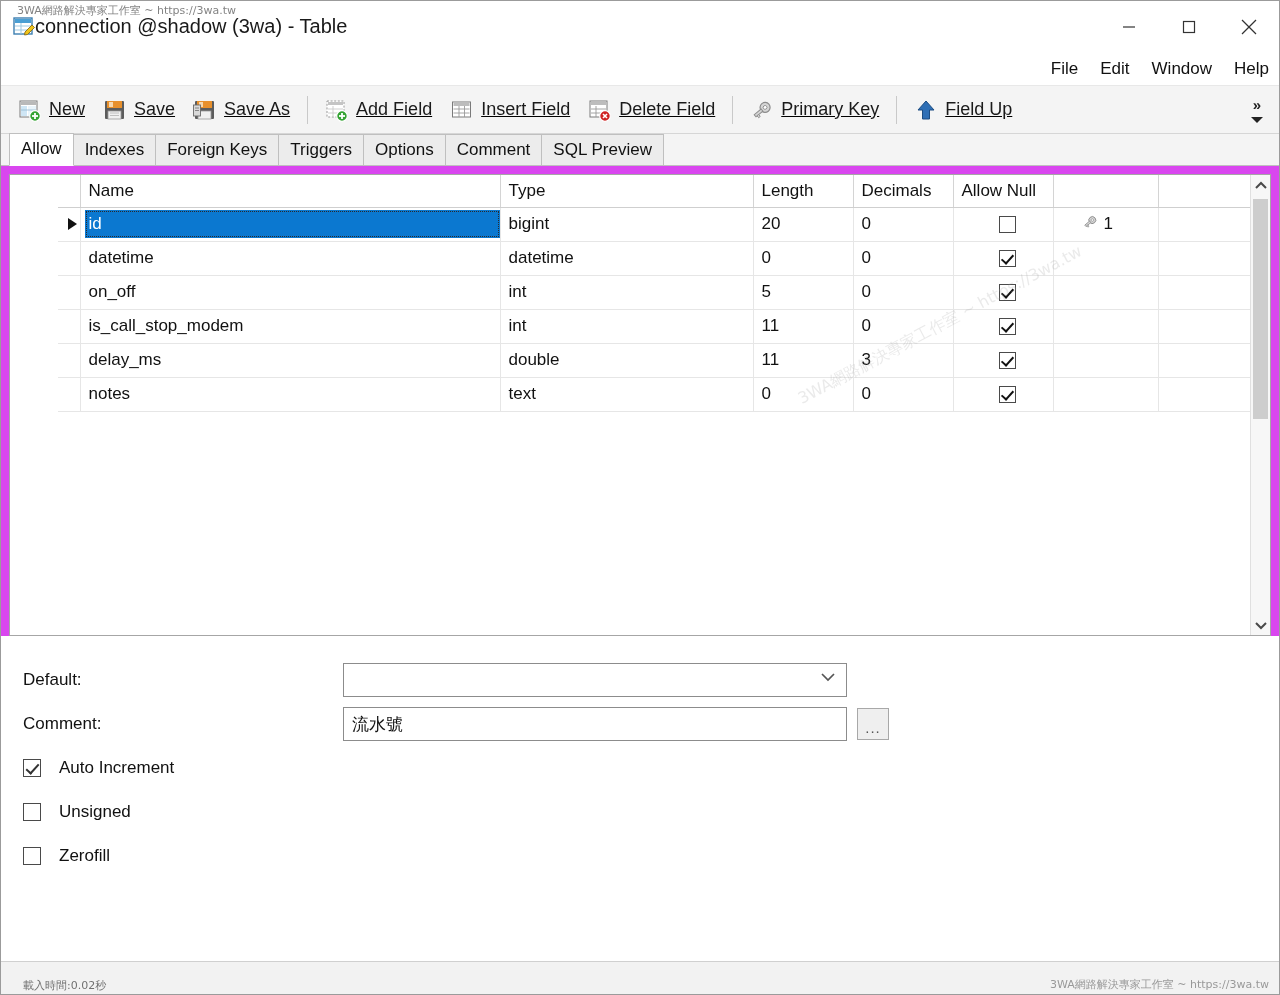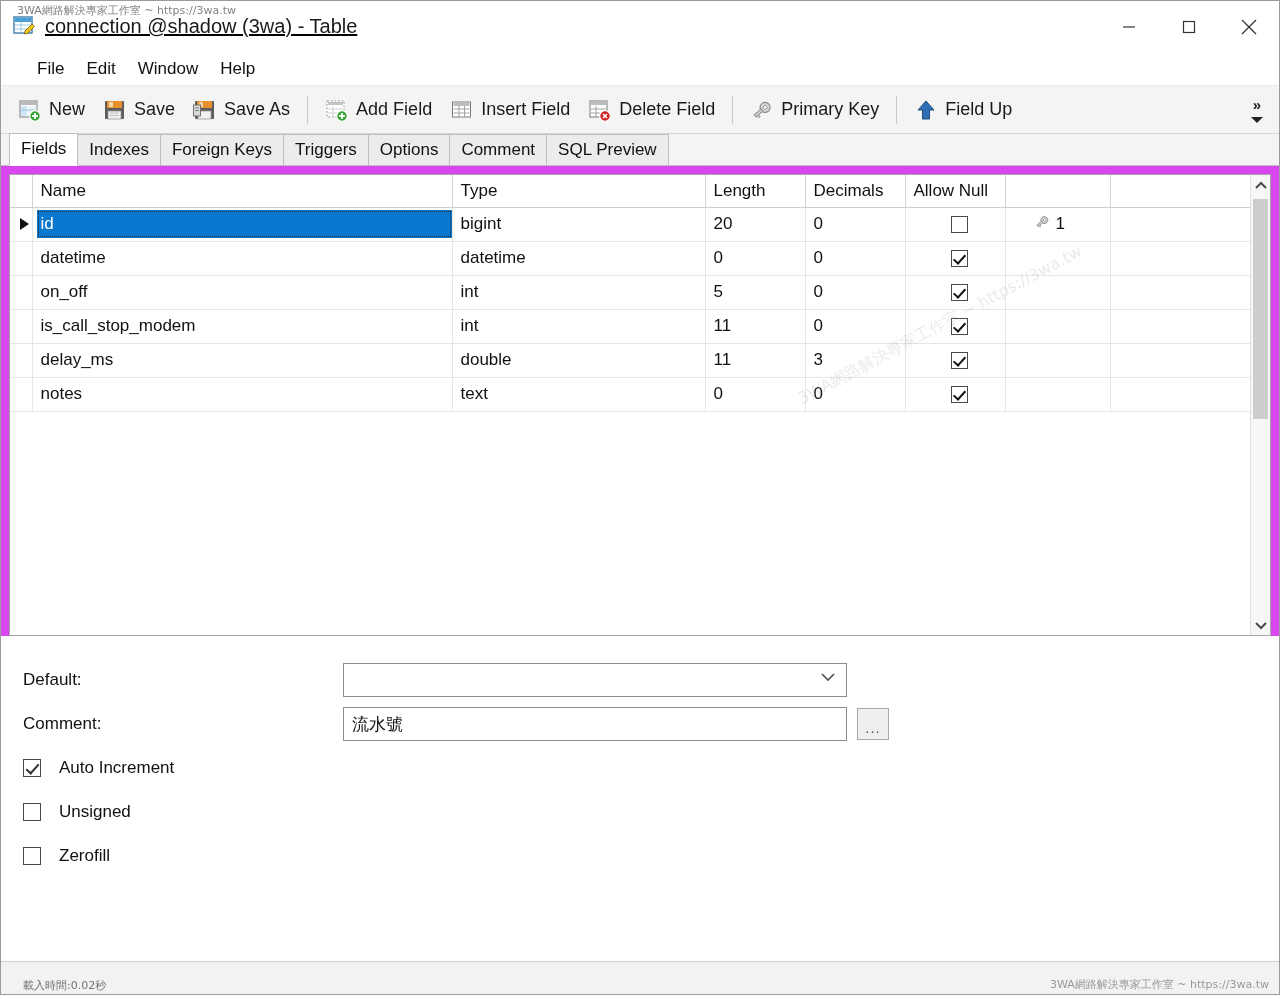--- a/index.html
+++ b/index.html
@@ -24,25 +24,24 @@
   .titlebar {
     height: 51px;
     background: #ffffff;
     display: flex;
     align-items: center;
     flex: 0 0 auto;
     position: relative;
   }
   .title-left {
     display: flex;
+    align-items: center;
     padding-left: 12px;
-    gap: 10px;
     flex: 1 1 auto;
     min-width: 0;
-    text-decoration: underline;
   }
   .app-icon {
     width: 22px; height: 22px;
     position: relative;
     flex: 0 0 auto;
   }
   .title-text {
     font-size: 20px;
     color: #1a1a1a;
     white-space: nowrap;
@@ -58,20 +57,21 @@
   
   .menubar {
     height: 34px;
     background: #ffffff;
     display: flex;
     align-items: center;
     padding-left: 26px;
     gap: 2px;
     flex: 0 0 auto;
     border-bottom: 1px solid #e8e8e8;
+    justify-content: flex-end;
   }
   .menu-item {
     font-size: 17px;
     color: #111;
     padding: 3px 10px;
     white-space: nowrap;
   }
 
   
   .toolbar {
@@ -84,20 +84,21 @@
     flex: 0 0 auto;
     position: relative;
   }
   .tb-btn {
     display: flex;
     align-items: center;
     gap: 7px;
     padding: 4px 9px;
     height: 38px;
     white-space: nowrap;
+    text-decoration: underline;
   }
   .tb-label { font-size: 18px; color: #1a1a1a; }
   .tb-sep {
     width: 1px; height: 28px;
     background: #c9c9c9;
     margin: 0 8px;
     flex: 0 0 auto;
   }
   .tb-icon { width: 24px; height: 24px; flex: 0 0 auto; position: relative; }
   .tb-overflow {
@@ -151,20 +152,21 @@
   
   .gridwrap {
     margin: 8px 8px 0 8px;
     border: 1px solid #a6a6a6;
     background: #ffffff;
     height: 462px;
     flex: 0 0 auto;
     display: flex;
     position: relative;
     overflow: hidden;
+    padding-left: 48px;
   }
   .gridmain { flex: 1 1 auto; position: relative; overflow: hidden; }
 
   table.fields {
     border-collapse: collapse;
     width: 100%;
     table-layout: fixed;
     font-size: 17px;
   }
   table.fields th {
@@ -556,21 +558,21 @@
       <span class="tb-label">Field Up</span>
     </div>
 
     <div class="tb-overflow">
       <span class="chev-dbl">»</span>
       <span class="tri-down"></span>
     </div>
   </div>
 
   <div class="tabstrip">
-    <div class="tab active">Fields</div>
+    <div class="tab active">Allow</div>
     <div class="tab">Indexes</div>
     <div class="tab">Foreign Keys</div>
     <div class="tab">Triggers</div>
     <div class="tab">Options</div>
     <div class="tab">Comment</div>
     <div class="tab">SQL Preview</div>
   </div>
 
   <div class="gridwrap">
     <div class="gridmain">

